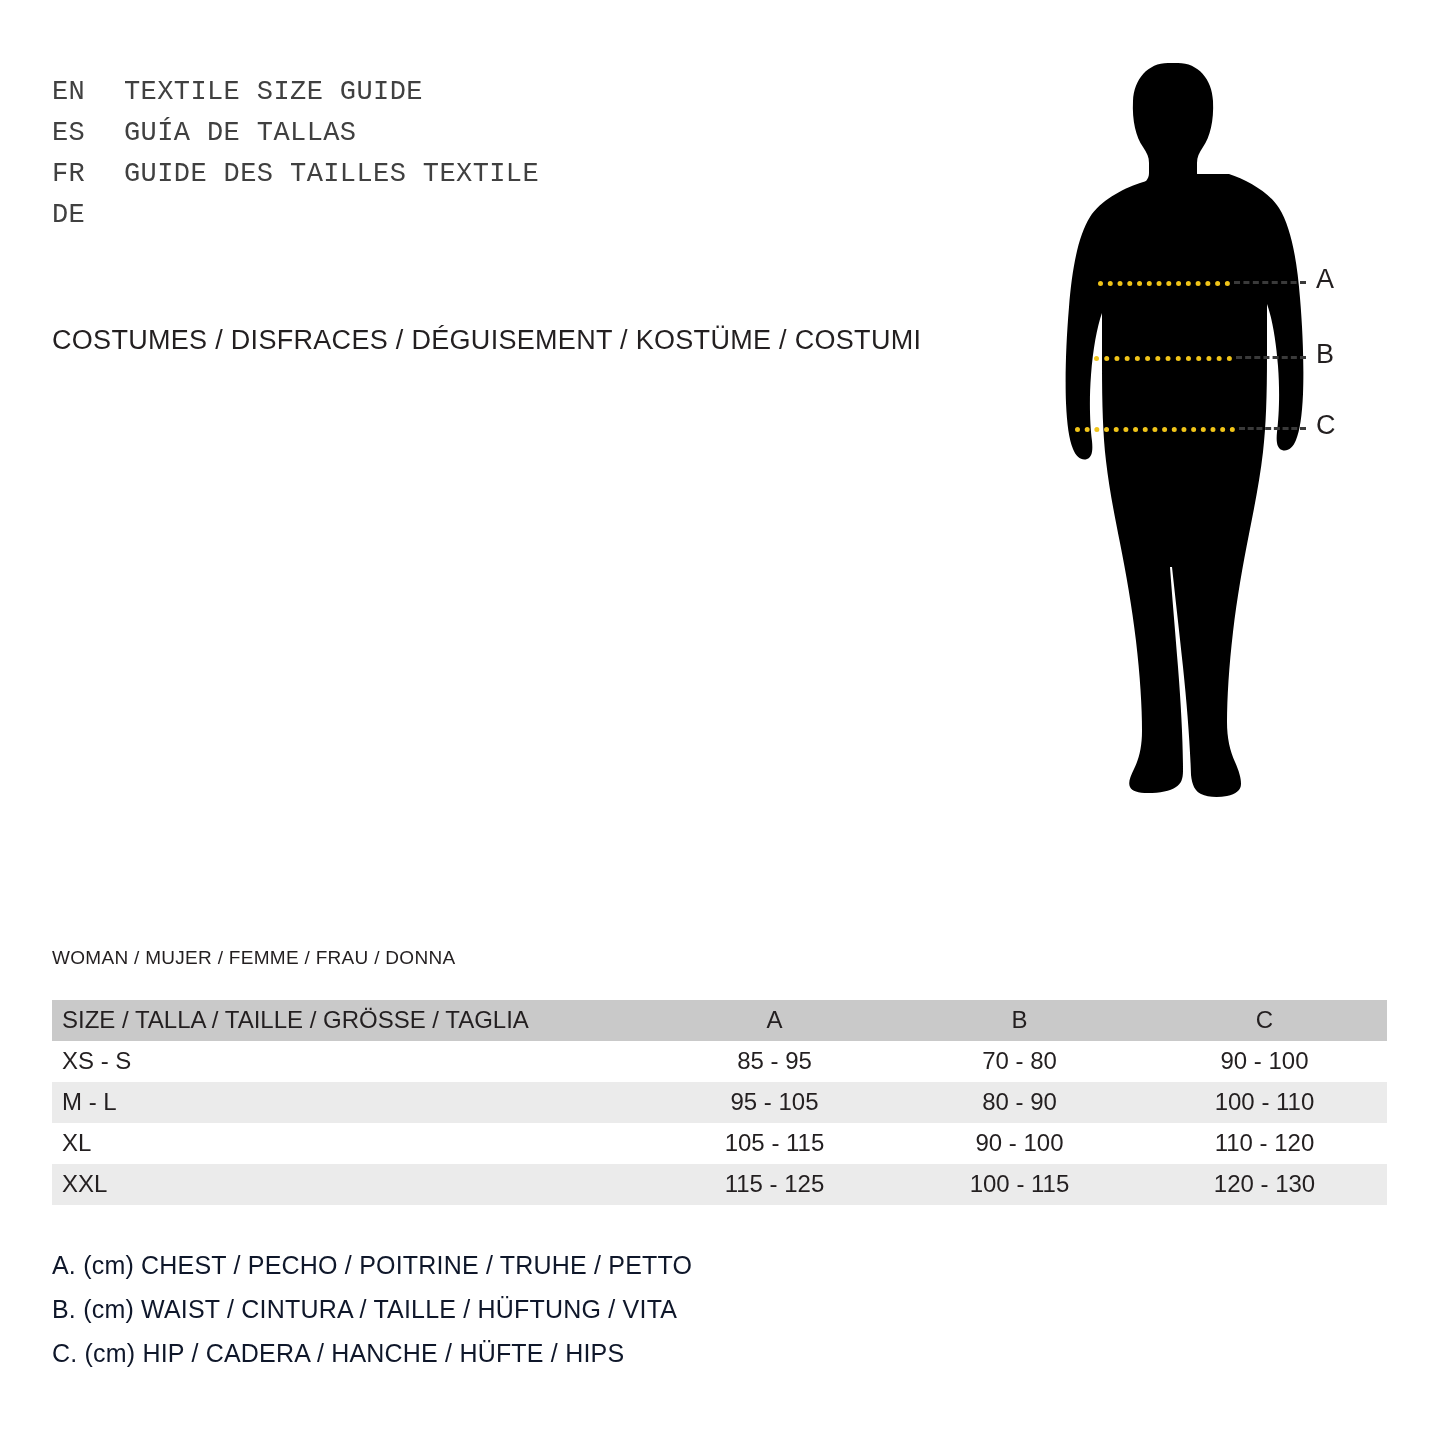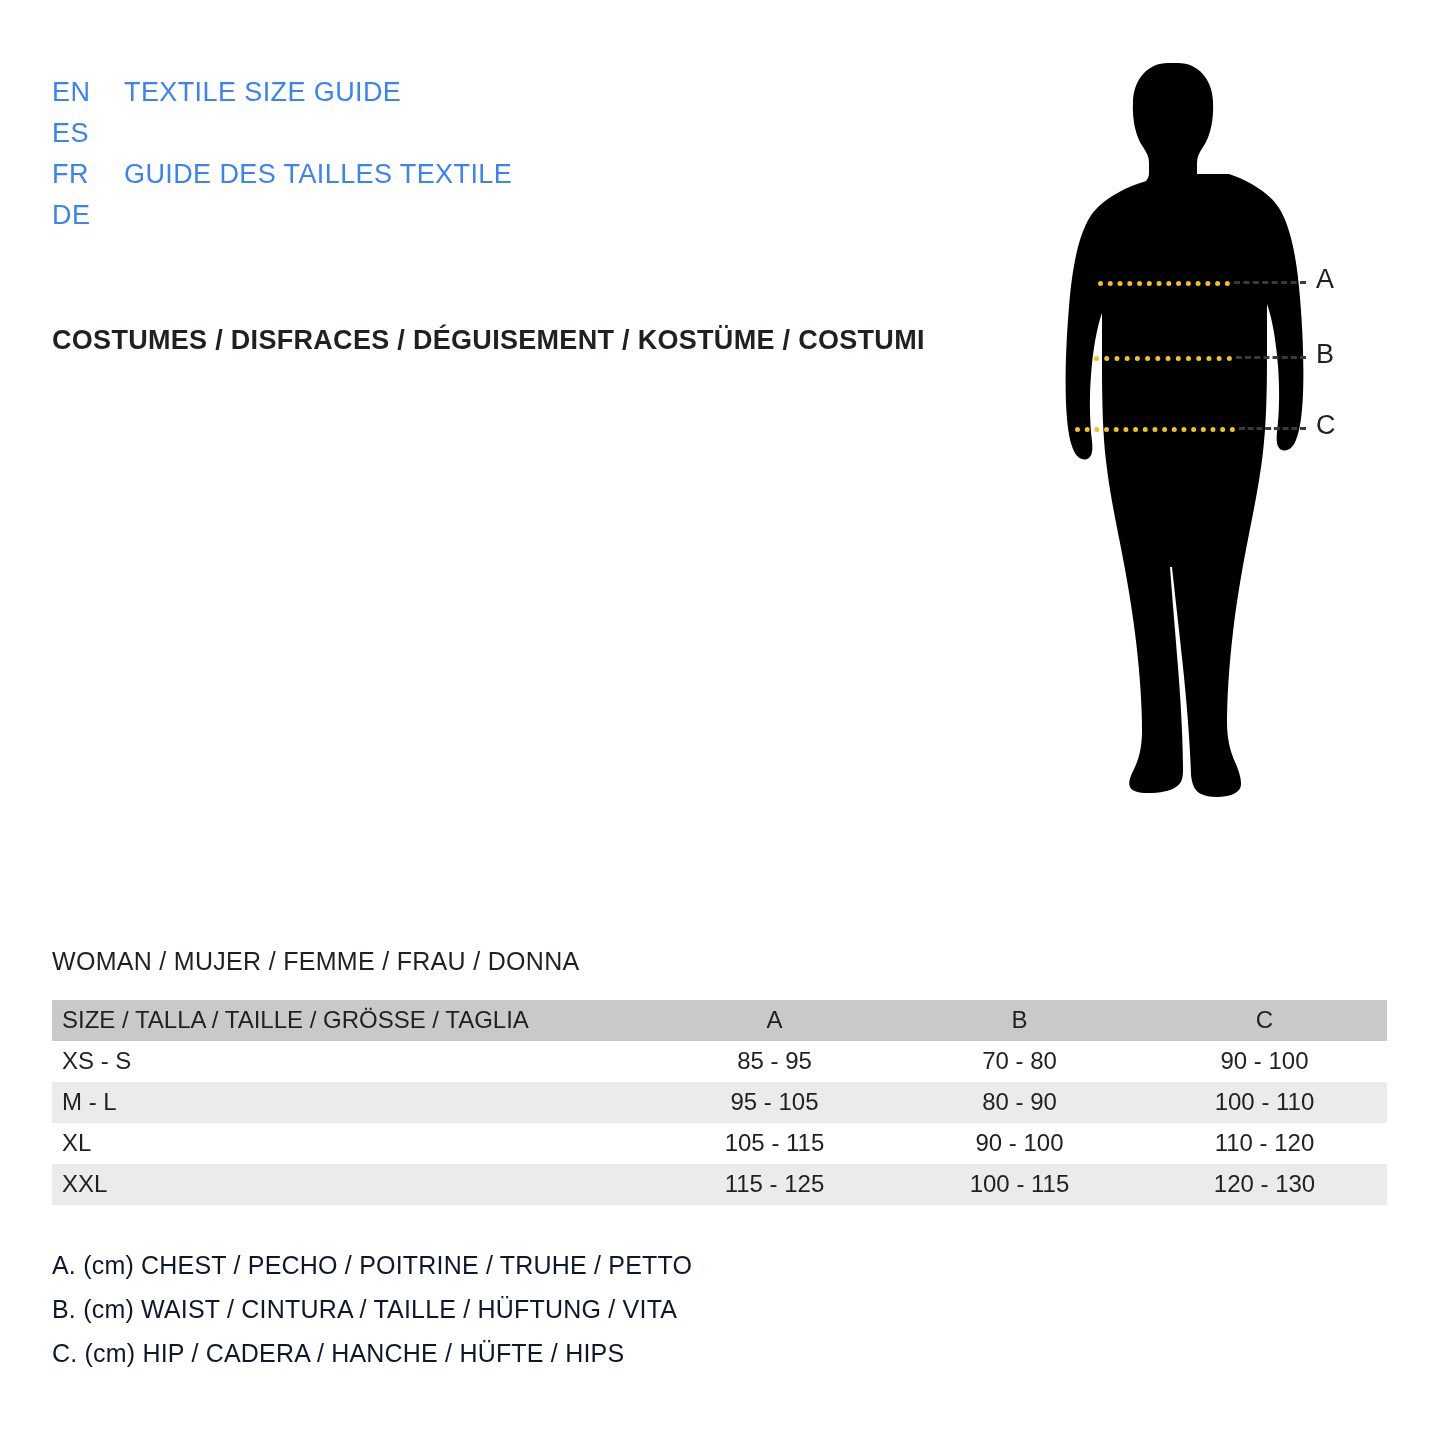--- a/index.html
+++ b/index.html
@@ -23,35 +23,36 @@
     left: 52px;
     top: 72px;
     width: 700px;
   }
   .lang-row {
     display: flex;
     align-items: baseline;
     font-size: 27px;
     line-height: 41px;
     letter-spacing: 0.4px;
-    color: #3b82f6;
-    white-space: nowrap;
+    color: #404040;
+    white-space: nowrap;
+    font-family: Liberation Mono, monospace;
   }
   .lang-code {
     width: 72px;
     flex: 0 0 72px;
   }
   .lang-text { flex: 1 1 auto; }
 
   .costumes-line {
     position: absolute;
     left: 52px;
     top: 325px;
     font-size: 27px;
-    font-weight: bold;
+    font-weight: normal;
     letter-spacing: 0.3px;
     color: #231f20;
     white-space: nowrap;
   }
 
   
   .figure-area {
     position: absolute;
     left: 1020px;
     top: 55px;
@@ -75,21 +76,21 @@
     font-size: 27px;
     letter-spacing: 1px;
     color: #231f20;
   }
 
   
   .table-title {
     position: absolute;
     left: 52px;
     top: 947px;
-    font-size: 25px;
+    font-size: 19px;
     letter-spacing: 0.3px;
     color: #231f20;
     white-space: nowrap;
   }
   table.size-table {
     position: absolute;
     left: 52px;
     top: 1000px;
     width: 1335px;
     border-collapse: collapse;
@@ -132,20 +133,21 @@
 </head>
 <body>
 
 <div class="lang-block">
   <div class="lang-row">
     <span class="lang-code">EN</span>
     <span class="lang-text">TEXTILE SIZE GUIDE</span>
   </div>
   <div class="lang-row">
     <span class="lang-code">ES</span>
+    <span class="lang-text">GUÍA DE TALLAS</span>
   </div>
   <div class="lang-row">
     <span class="lang-code">FR</span>
     <span class="lang-text">GUIDE DES TAILLES TEXTILE</span>
   </div>
   <div class="lang-row">
     <span class="lang-code">DE</span>
   </div>
 </div>
 

